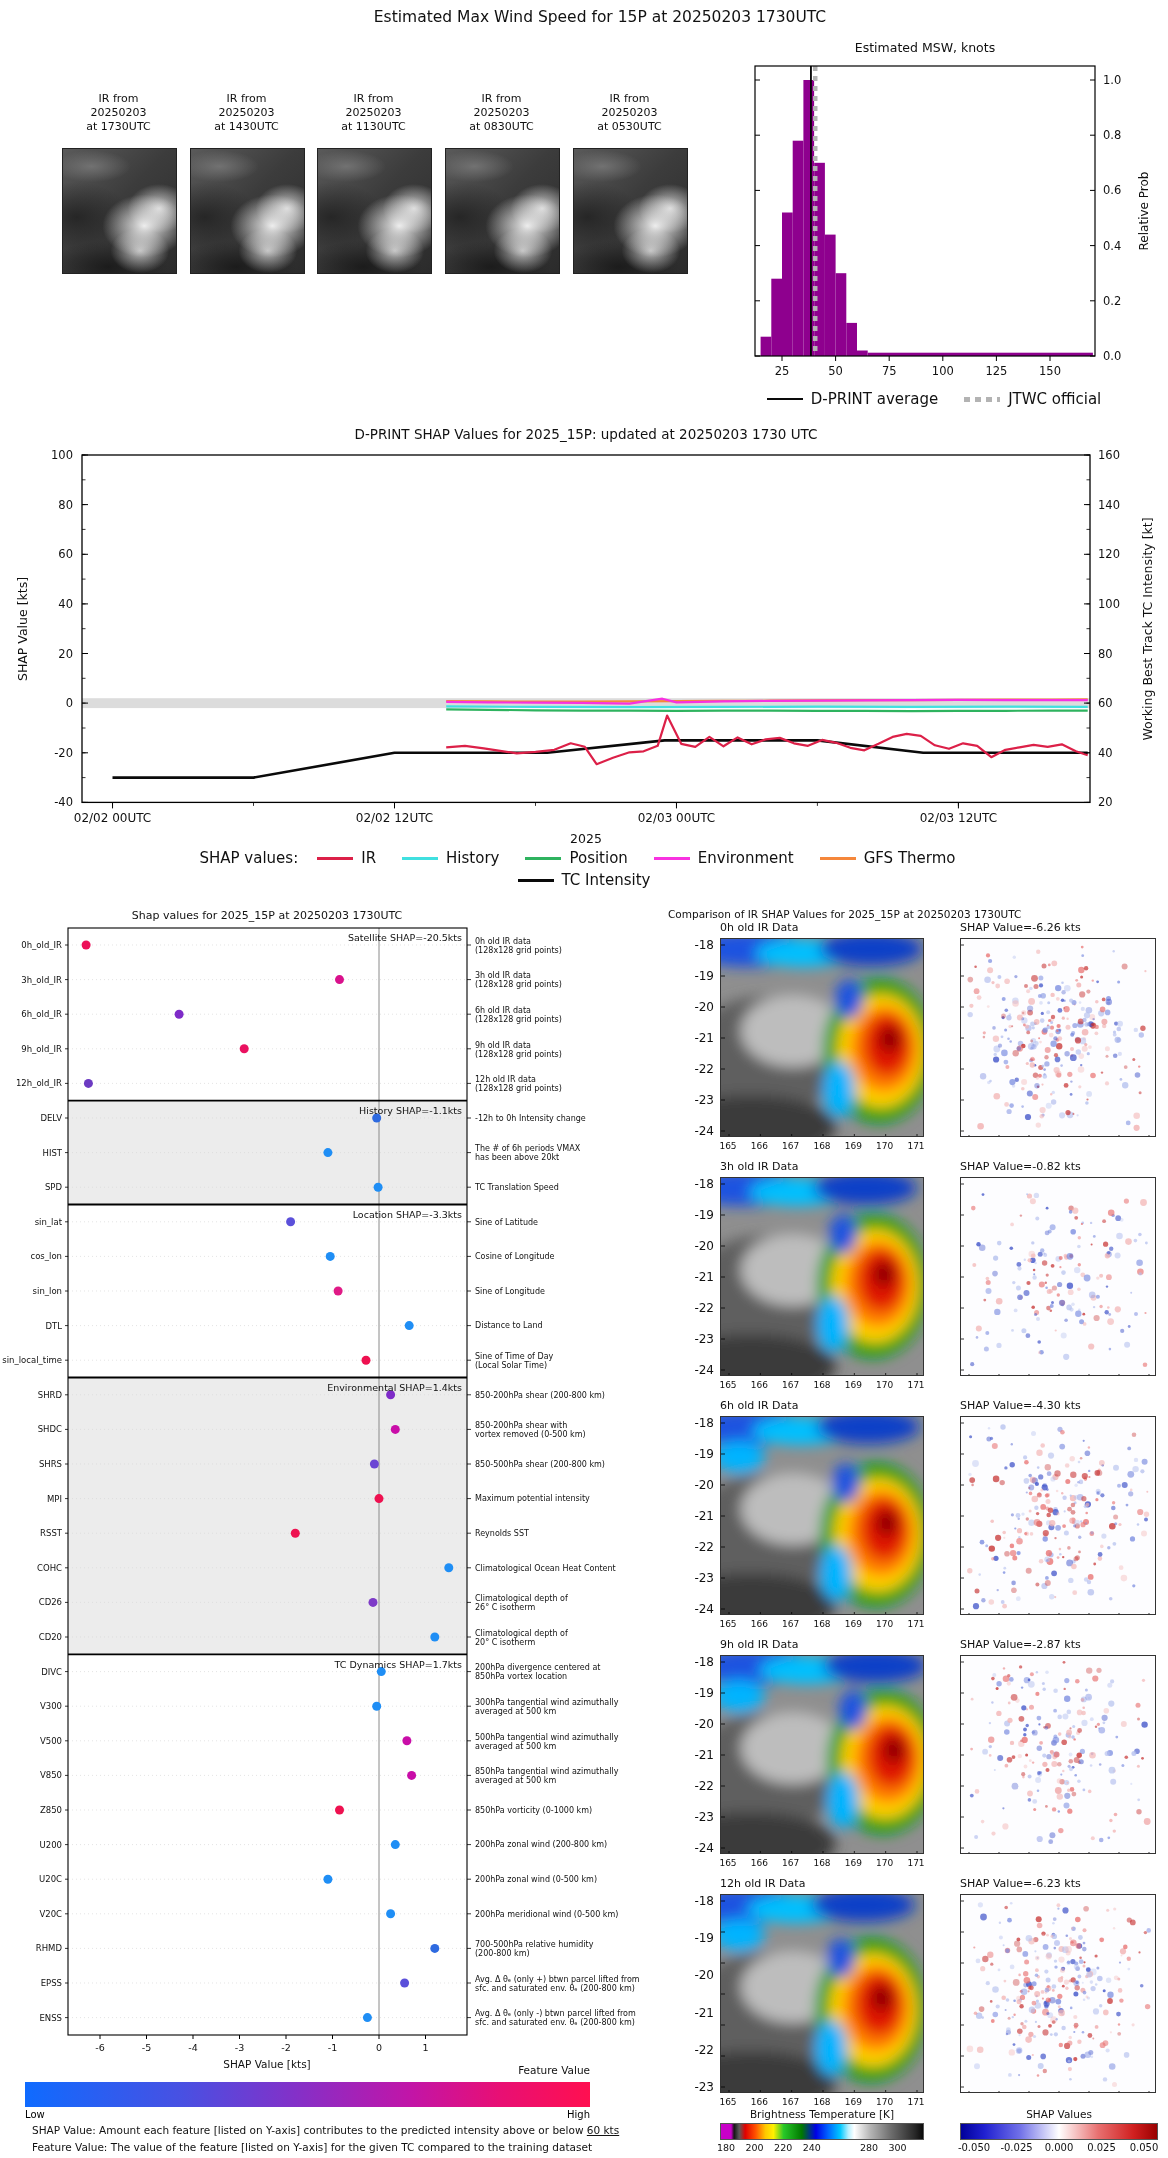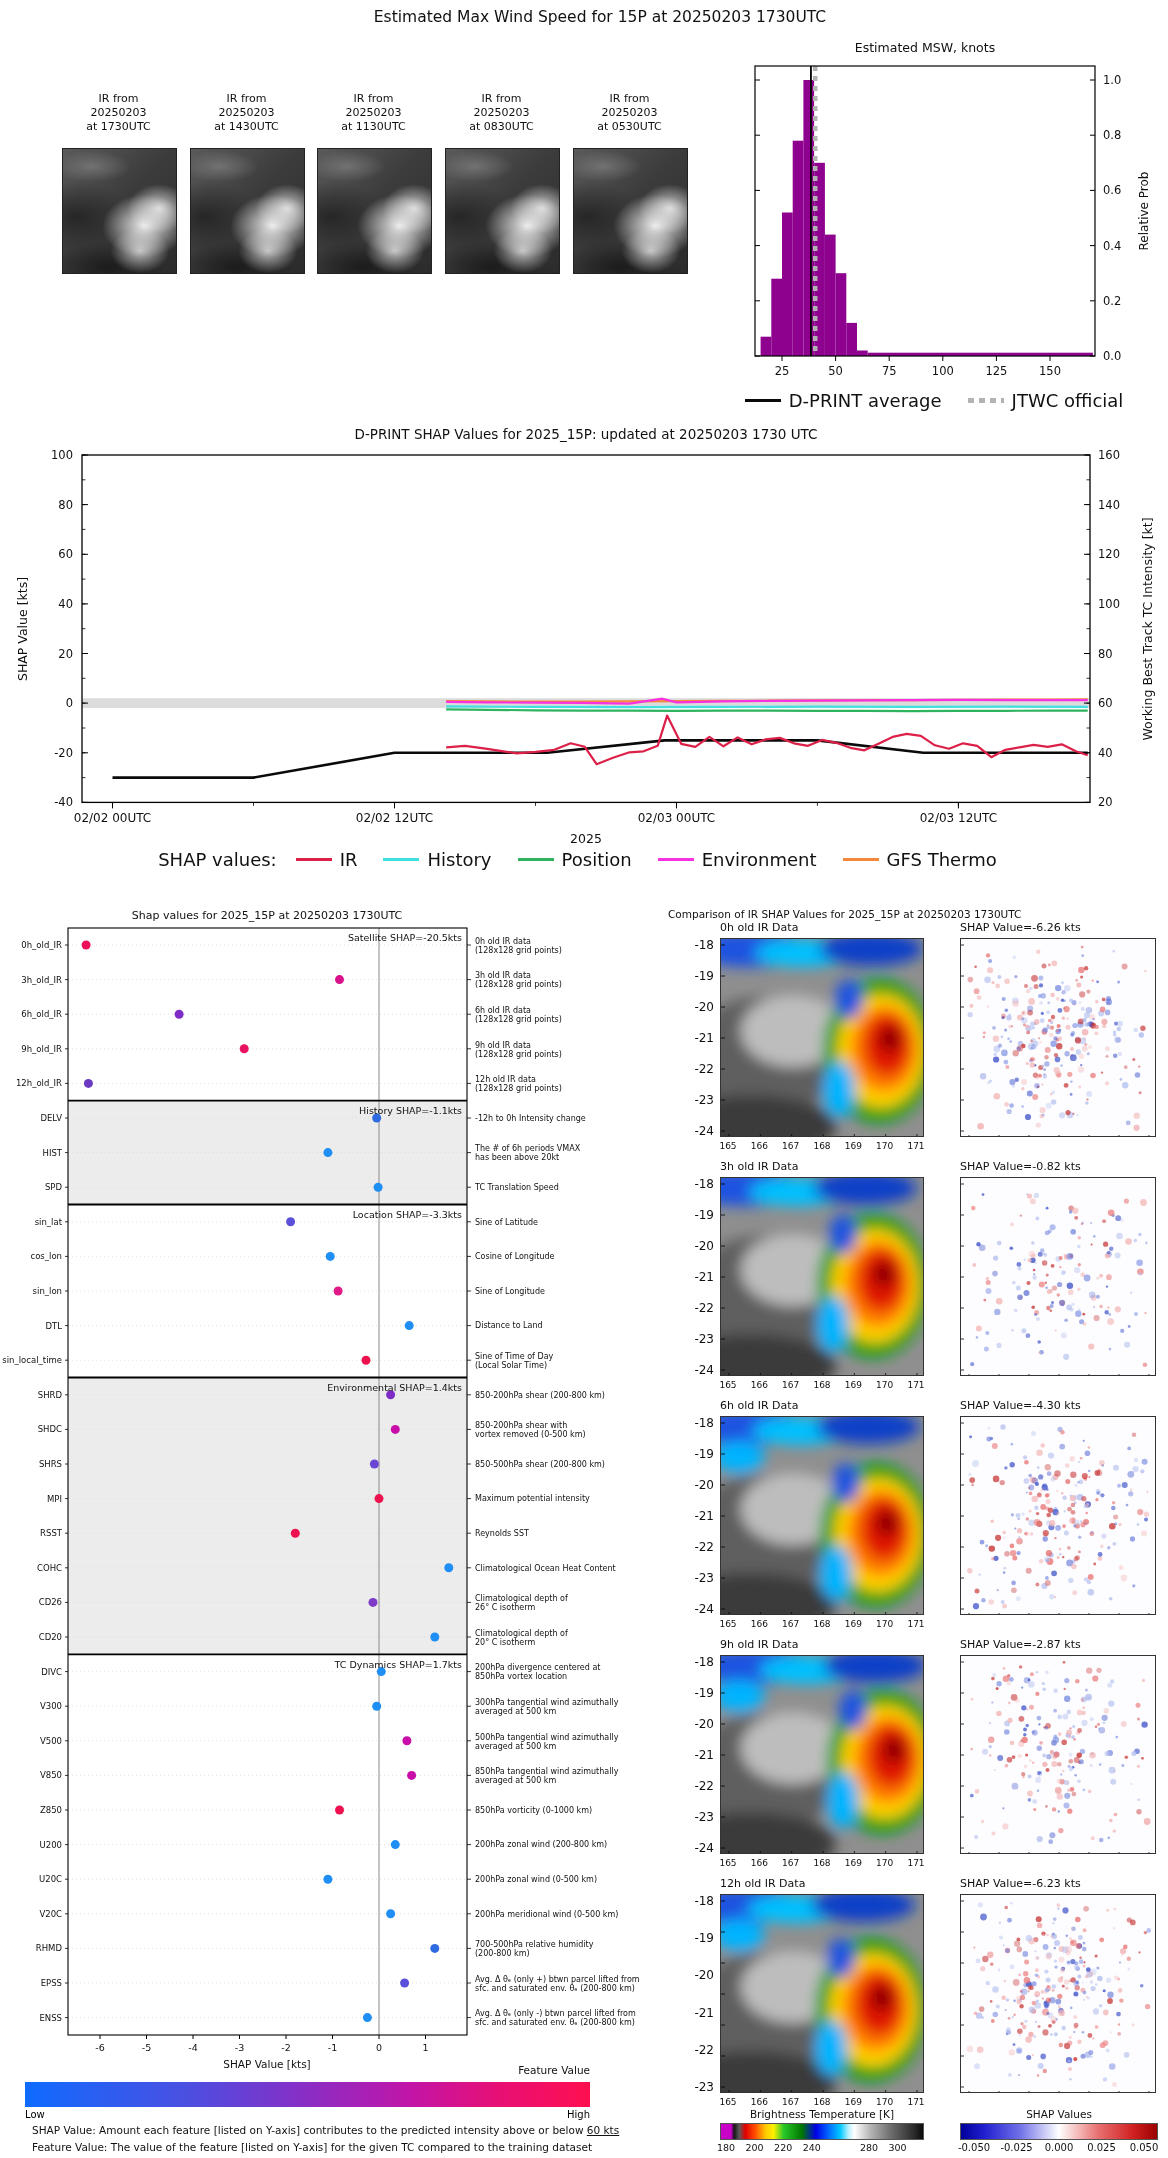--- a/index.html
+++ b/index.html
@@ -11,21 +11,21 @@
   .thumb-img{border:1px solid #222;
     background:
       radial-gradient(60px 45px at 72% 62%, rgba(246,246,246,.95), rgba(246,246,246,0) 70%),
       radial-gradient(45px 35px at 85% 48%, rgba(228,228,228,.9), rgba(228,228,228,0) 70%),
       radial-gradient(42px 32px at 68% 82%, rgba(214,214,214,.85), rgba(214,214,214,0) 70%),
       radial-gradient(55px 22px at 25% 14%, rgba(120,120,120,.85), rgba(120,120,120,0) 72%),
       radial-gradient(70px 45px at 12% 55%, rgba(35,35,35,.9), rgba(35,35,35,0) 78%),
       radial-gradient(80px 35px at 40% 95%, rgba(25,25,25,.9), rgba(25,25,25,0) 75%),
       linear-gradient(135deg,#5a5a5a 0%,#3c3c3c 45%,#2b2b2b 100%);}
   svg text{font-family:"DejaVu Sans", sans-serif;fill:#111;}
-  .legend-row{display:flex;align-items:center;justify-content:center;font-size:18px;color:#111;}
+  .legend-row{display:flex;align-items:center;justify-content:center;font-size:15px;color:#111;}
   .legend-row .it{display:flex;align-items:center;margin:0 13px;}
   .sw{display:inline-block;width:36px;height:3px;margin-right:8px;}
   .sw-dot{display:inline-block;width:36px;height:5px;margin-right:8px;
       background:repeating-linear-gradient(90deg,#b3b3b3 0 6px,transparent 6px 11px);}
   .cb-title{font-size:10.5px;text-align:center;color:#111;}
   .fv-bar{height:25px;background:linear-gradient(90deg,#0f6bff 0%,#4950e2 28%,#8430c8 48%,#c115a8 68%,#e80f74 84%,#ff0f50 100%);}
   .bt-bar{height:15px;border:0.5px solid #555;background:linear-gradient(90deg,
       #c800c8 0%,#c800c8 5%,#141414 6.5%,#5a5a5a 9%,#e00000 12%,#ff5000 17%,#ffc800 22%,#fff000 26%,
       #28c828 31%,#007800 40%,#0000e6 47%,#0064ff 53%,#00c8ff 59%,#b4f0ff 63%,#ffffff 66%,
       #b4b4b4 74%,#6e6e6e 84%,#282828 96%,#0a0a0a 100%);}
@@ -257,20 +257,26 @@
         <span class="sw" style="background: rgb(46, 179, 95);"></span>
         <span>Position</span>
       </span>
     <span class="it">
         <span class="sw" style="background: rgb(248, 50, 224);"></span>
         <span>Environment</span>
       </span>
     <span class="it">
         <span class="sw" style="background: rgb(245, 135, 59);"></span>
         <span>GFS Thermo</span>
+      </span>
+  </div>
+  <div class="abs legend-row" id="ts-legend-2" style="left:0;top:871px;width:1168px;">
+    <span class="it">
+        <span class="sw" style="background: rgb(10, 10, 10);"></span>
+        <span>TC Intensity</span>
       </span>
   </div>
 
   <svg class="abs" id="dot-svg" style="left:0;top:905px;" width="700" height="1170" viewBox="0 0 700 1170">
       <text x="267" y="14" text-anchor="middle" font-size="11">Shap values for 2025_15P at 20250203 1730UTC</text>
       <rect x="68" y="195.7" width="399" height="103.8" fill="#ececec"></rect>
       <rect x="68" y="472.5" width="399" height="276.8" fill="#ececec"></rect>
       <line x1="379" y1="23" x2="379" y2="1130" stroke="#8a8a8a" stroke-width="1"></line>
       <line x1="68" y1="40.0" x2="467" y2="40.0" stroke="#d8d8d8" stroke-width="0.7" stroke-dasharray="1 3"></line>
       <text x="62" y="43.0" text-anchor="end" font-size="8.5">0h_old_IR</text>

